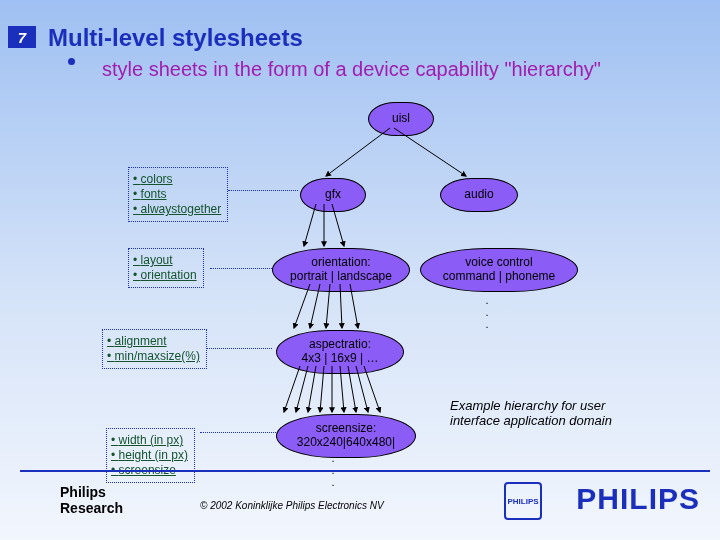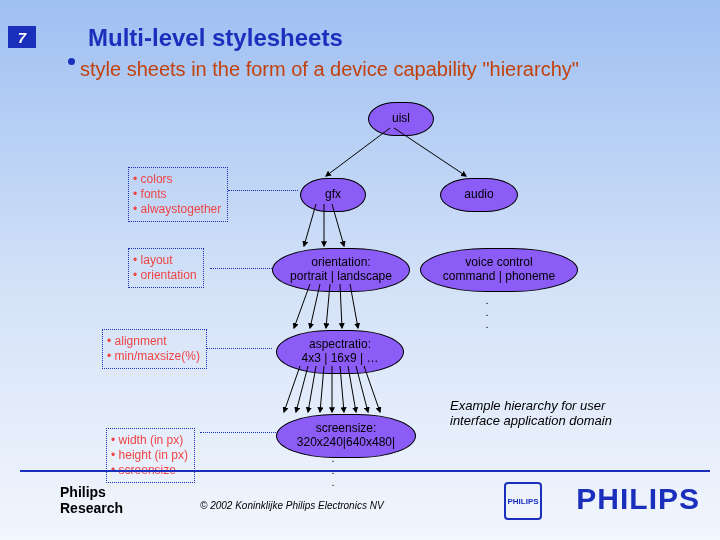--- a/index.html
+++ b/index.html
@@ -14,36 +14,37 @@
   .slidenum{
     position:absolute;left:8px;top:26px;
     width:28px;height:22px;
     background:#1b2fbd;color:#fff;
     font-weight:bold;font-size:15px;
     display:flex;align-items:center;justify-content:center;
     font-style:italic;
   }
   .title{
     position:absolute;left:48px;top:24px;
-    font-size:24px;font-weight:bold;color:#1b2fbd;margin-left:40px;
+    font-size:24px;font-weight:bold;color:#1b2fbd;
   }
   .bullet-dot{
     position:absolute;left:68px;top:58px;
     width:7px;height:7px;border-radius:50%;background:#1b2fbd;
   }
   .bullet-text{
-    position:absolute;left:80px;top:58px;
-    font-size:20px;color:#c2410c;
+    position:absolute;left:102px;top:58px;
+    font-size:20px;color:#a21caf;
   }
   .annot{
     position:absolute;
     border:1px dotted #1b2fbd;
-    font-size:12px;color:#ef4444;
+    font-size:12px;color:#14532d;
     padding:4px 6px 4px 4px;
     line-height:1.25;
+    text-decoration:underline;
   }
   .annot .row::before{content:"• "}
   .dashed{
     position:absolute;
     border-top:1px dotted #1b2fbd;
     height:0;
   }
   .node{
     position:absolute;
     background:#8b5cf6;

